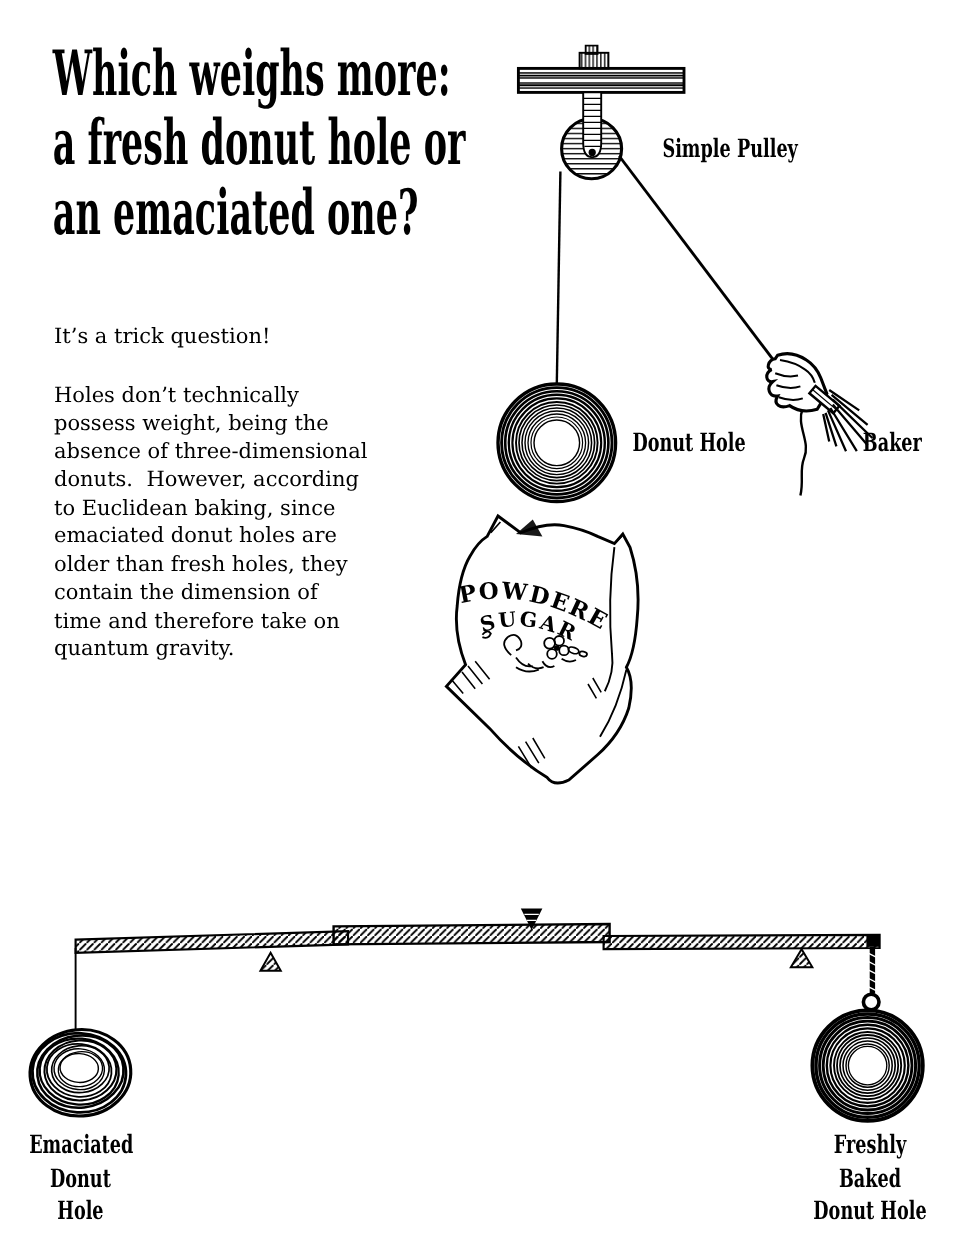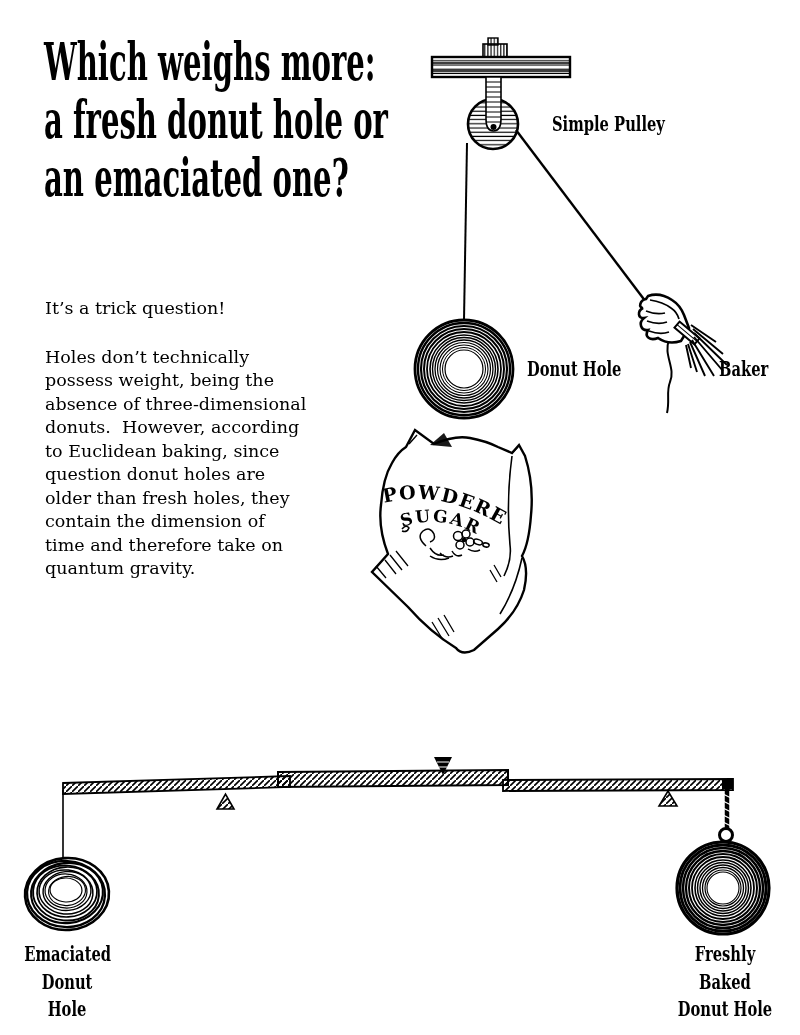--- a/index.html
+++ b/index.html
@@ -13,21 +13,21 @@
   }
   .abs { position:absolute; }
   .title {
     left:44px; top:33px;
     font-size:52px; line-height:58px; font-weight:bold;
     transform:scaleX(0.56); transform-origin:left top;
     letter-spacing:0px; white-space:pre-wrap;
   }
   .bodycopy {
     left:45px; top:270px; width:300px;
-    font-size:17.5px; line-height:23.5px;margin-top:27px;
+    font-size:17.5px; line-height:23.5px;
   }
   .bodycopy .para { margin-bottom:25px; white-space:pre-wrap; }
   .slab {
     font-weight:bold; font-size:21px; line-height:27px;
     transform:scaleX(0.7); transform-origin:left top;
     white-space:pre-wrap;
   }
   .slab-center {
     font-weight:bold; font-size:21px; line-height:27.5px;
     text-align:center; transform:scaleX(0.7); transform-origin:center top;
@@ -209,21 +209,21 @@
 a fresh donut hole or
 an emaciated one?</div>
 
   <div class="abs bodycopy">
     <div class="para">It’s a trick question!</div>
     <div class="para">Holes don’t technically
 possess weight, being the
 absence of three-dimensional
 donuts.  However, according
 to Euclidean baking, since
-question donut holes are
+emaciated donut holes are
 older than fresh holes, they
 contain the dimension of
 time and therefore take on
 quantum gravity.</div>
   </div>
 
   <div class="abs slab" style="left:552px; top:110px;">Simple Pulley</div>
 
   <div class="abs slab" style="left:527px; top:355px;">Donut Hole</div>
 

